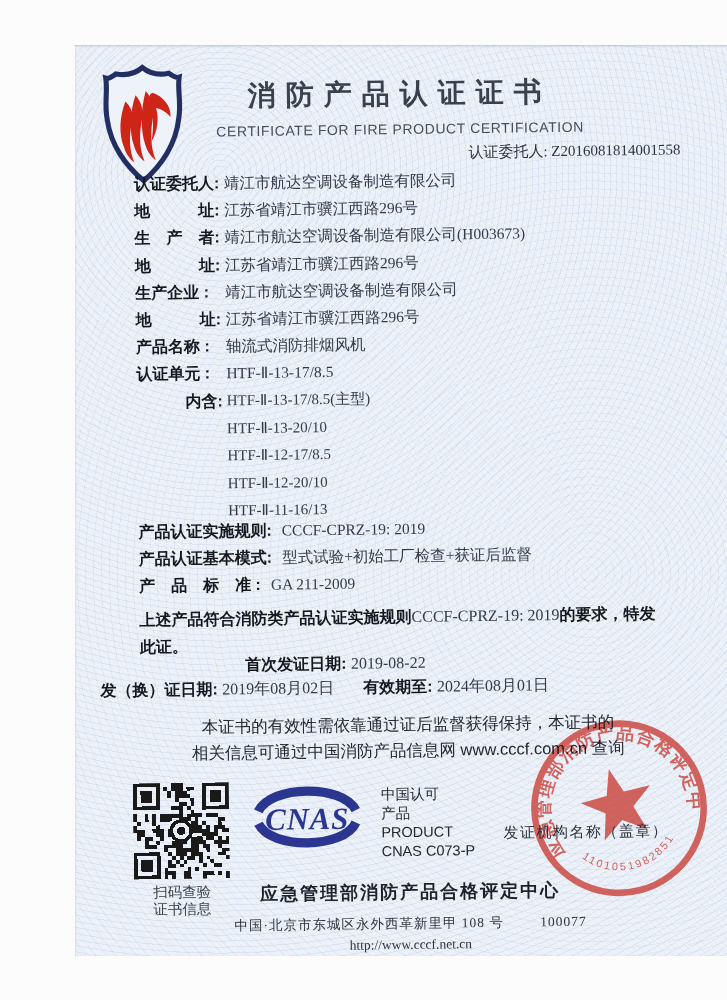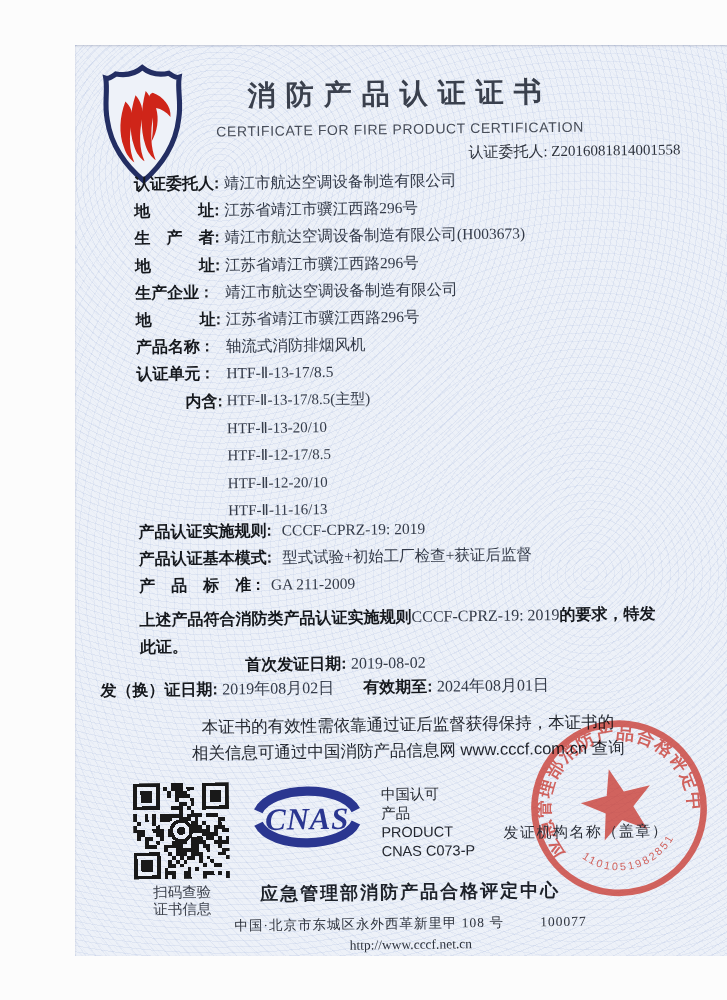--- a/index.html
+++ b/index.html
@@ -140,21 +140,21 @@
         <span class="lbl">产　品　标　准 :</span>
         <span class="val">GA 211-2009</span>
       </div>
       <div class="statement">
         <span>上述产品符合消防类产品认证实施规则</span><span class="code">CCCF-CPRZ-19: 2019</span><span>的要求，特发此证。</span>
       </div>
     </div>
 
     <div class="first-issue">
       <span class="blbl">首次发证日期:</span>
-      <span class="bval">2019-08-02</span>
+      <span class="bval">2019-08-22</span>
     </div>
     <div class="issue-row">
       <span class="blbl">发（换）证日期:</span>
       <span class="bval">2019年08月02日</span>
       <span class="gap"></span>
       <span class="blbl">有效期至:</span>
       <span class="bval">2024年08月01日</span>
     </div>
 
     <div class="notice">

